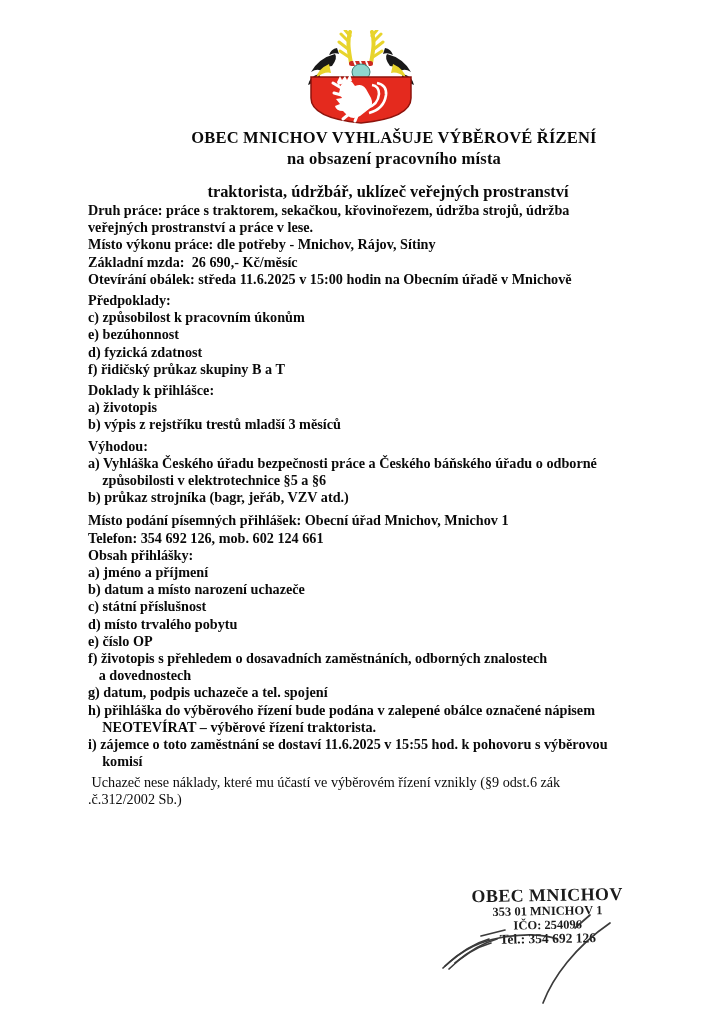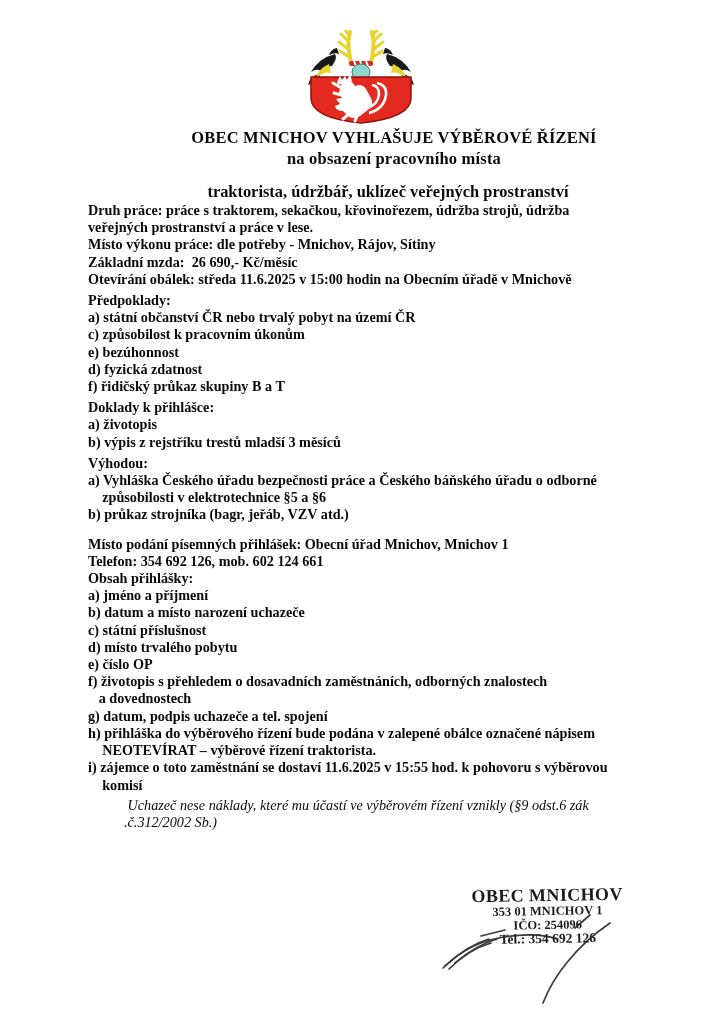--- a/index.html
+++ b/index.html
@@ -14,24 +14,24 @@
     letter-spacing:.2px;
     padding-left:32px;
   }
   .content {
     position:absolute; top:181px; left:88px; width:600px;
     font-weight:700; font-size:14.2px; line-height:17.2px;
   }
   .job { font-size:16.4px; line-height:21px; white-space:pre;text-align:center; }
   .line { white-space:pre;font-family:Liberation Serif, serif; }
   .sec { margin-top:4px; }
-  .sec--loose { margin-top:12px; }
+  .sec--loose { margin-top:6px; }
   .note {
-    margin-top:3px; font-weight:400; font-style:italic;
-    font-size:14.2px; line-height:17.2px; white-space:pre;margin-left:36px;
+    margin-top:3px; font-weight:400; 
+    font-size:14.2px; line-height:17.2px; white-space:pre;
   }
   .stamp {
     position:absolute; top:886px; left:440px; width:215px;
     text-align:center; font-weight:700; transform:rotate(-1deg);
     line-height:13.5px;
   }
   .stamp-l1 { font-size:18px; letter-spacing:.4px; line-height:19px; }
   .stamp-l2, .stamp-l3 { font-size:12.5px; }
   .stamp-l4 { font-size:13.5px; }
   .sig { position:absolute; top:895px; left:425px; pointer-events:none; }
@@ -93,21 +93,20 @@
 veřejných prostranství a práce v lese.</div>
         <div class="line">Místo výkonu práce: dle potřeby - Mnichov, Rájov, Sítiny</div>
         <div class="line">Základní mzda:  26 690,- Kč/měsíc</div>
         <div class="line">Otevírání obálek: středa 11.6.2025 v 15:00 hodin na Obecním úřadě v Mnichově</div>
       </div>
 
     <section class="sec">
       <div class="line">Předpoklady:</div>
       <div>
 
-      <div class="line">a) státní občanství ČR nebo trvalý pobyt na území ČR</div>
           <div class="line">c) způsobilost k pracovním úkonům</div>
           <div class="line">e) bezúhonnost</div>
           <div class="line">d) fyzická zdatnost</div>
           <div class="line">f) řidičský průkaz skupiny B a T</div>
         </div>
     </section>
 
     <section class="sec">
       <div class="line">Doklady k přihlášce:</div>
       <div>

